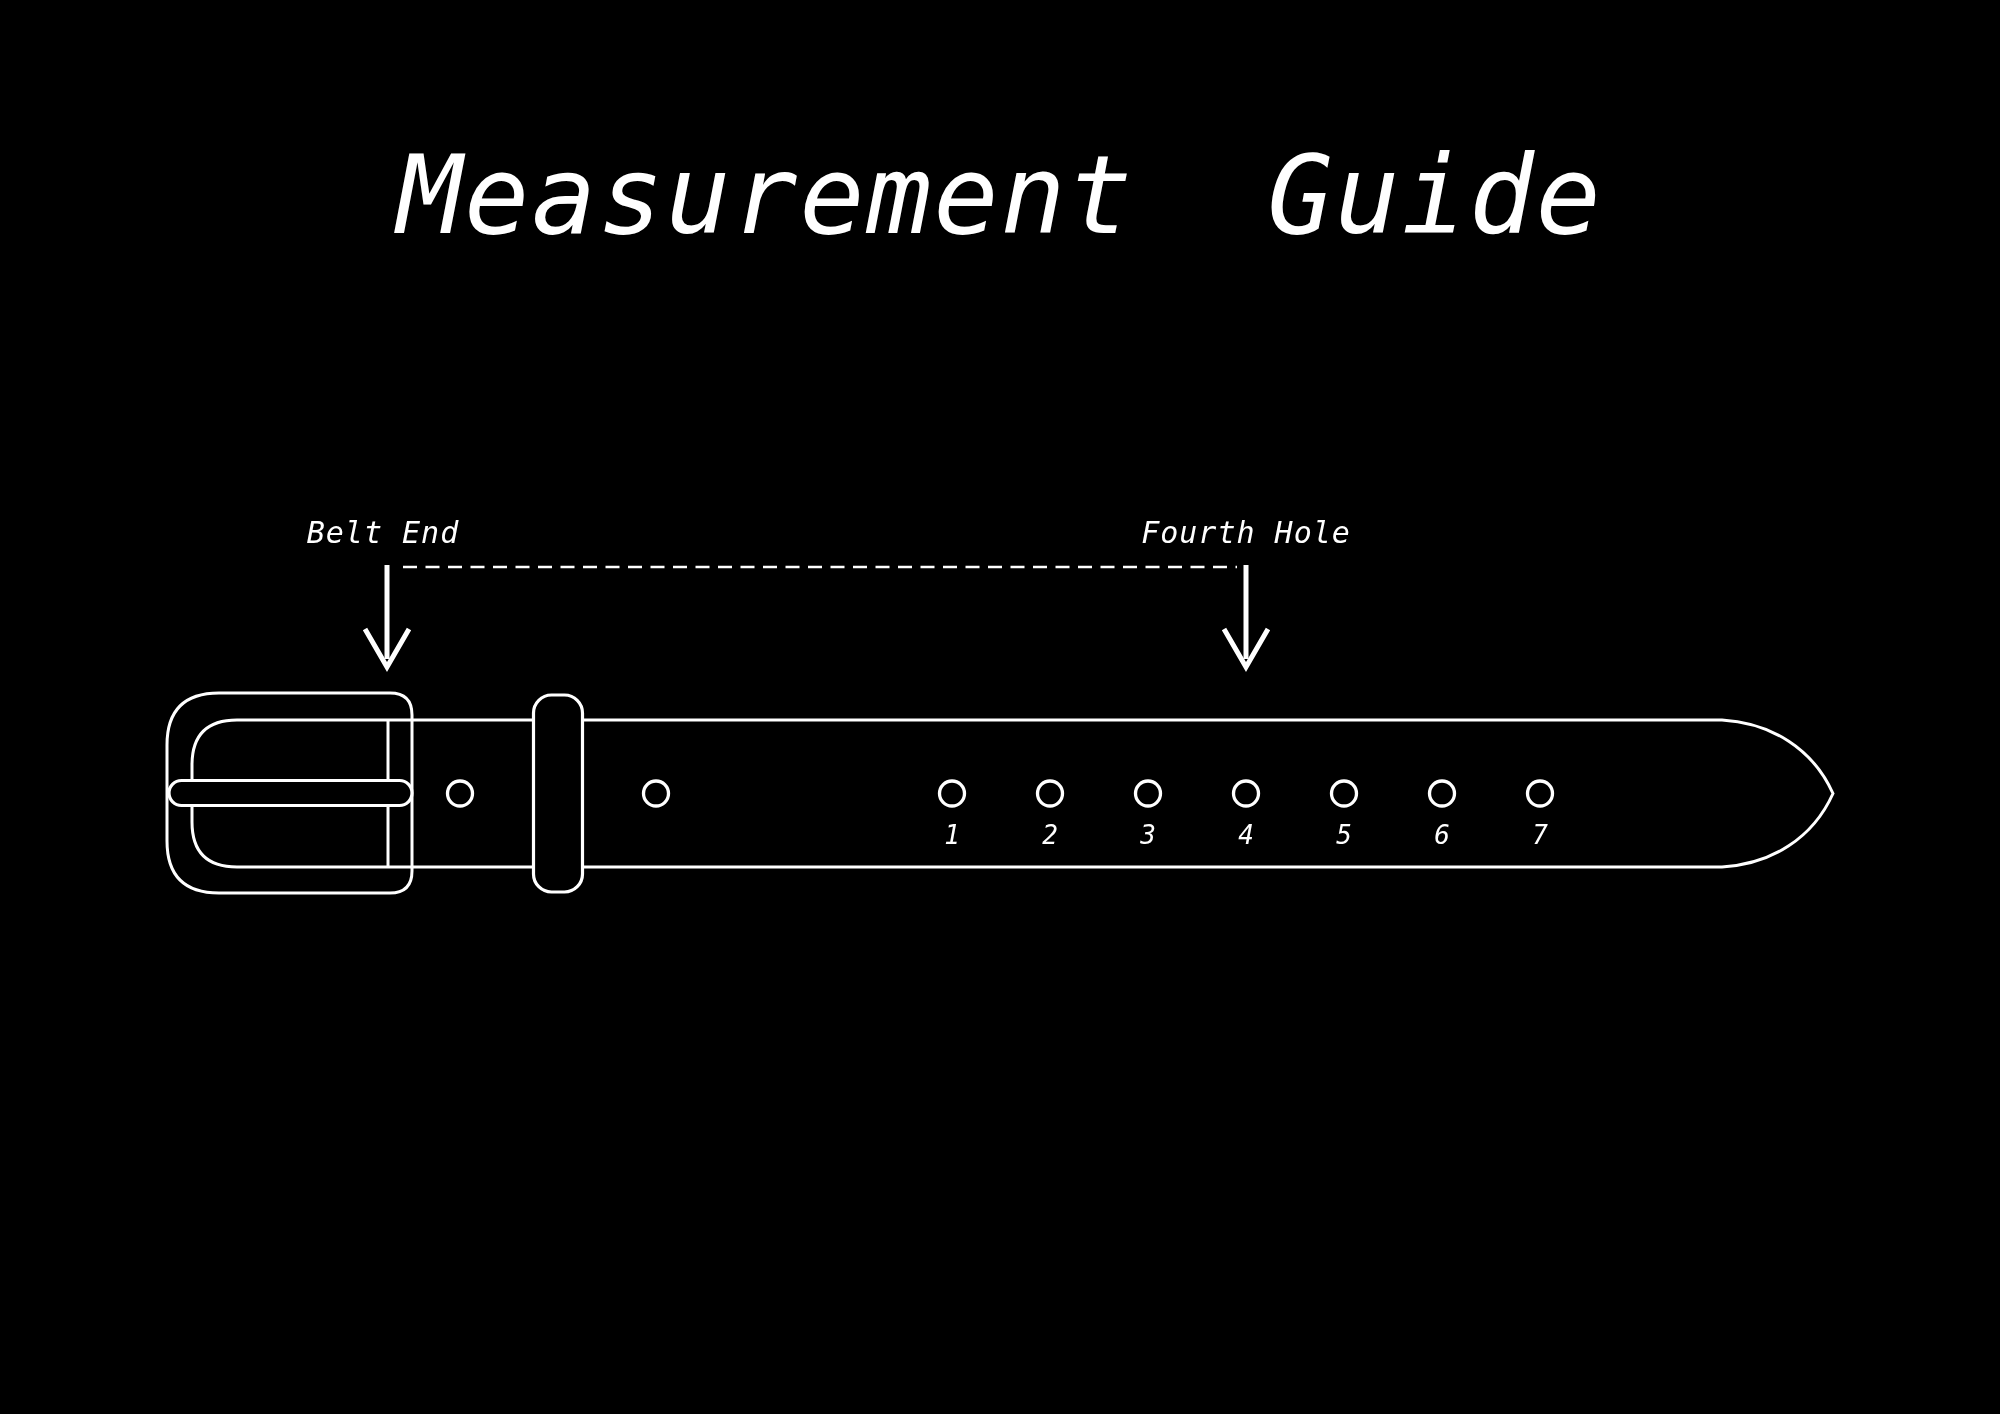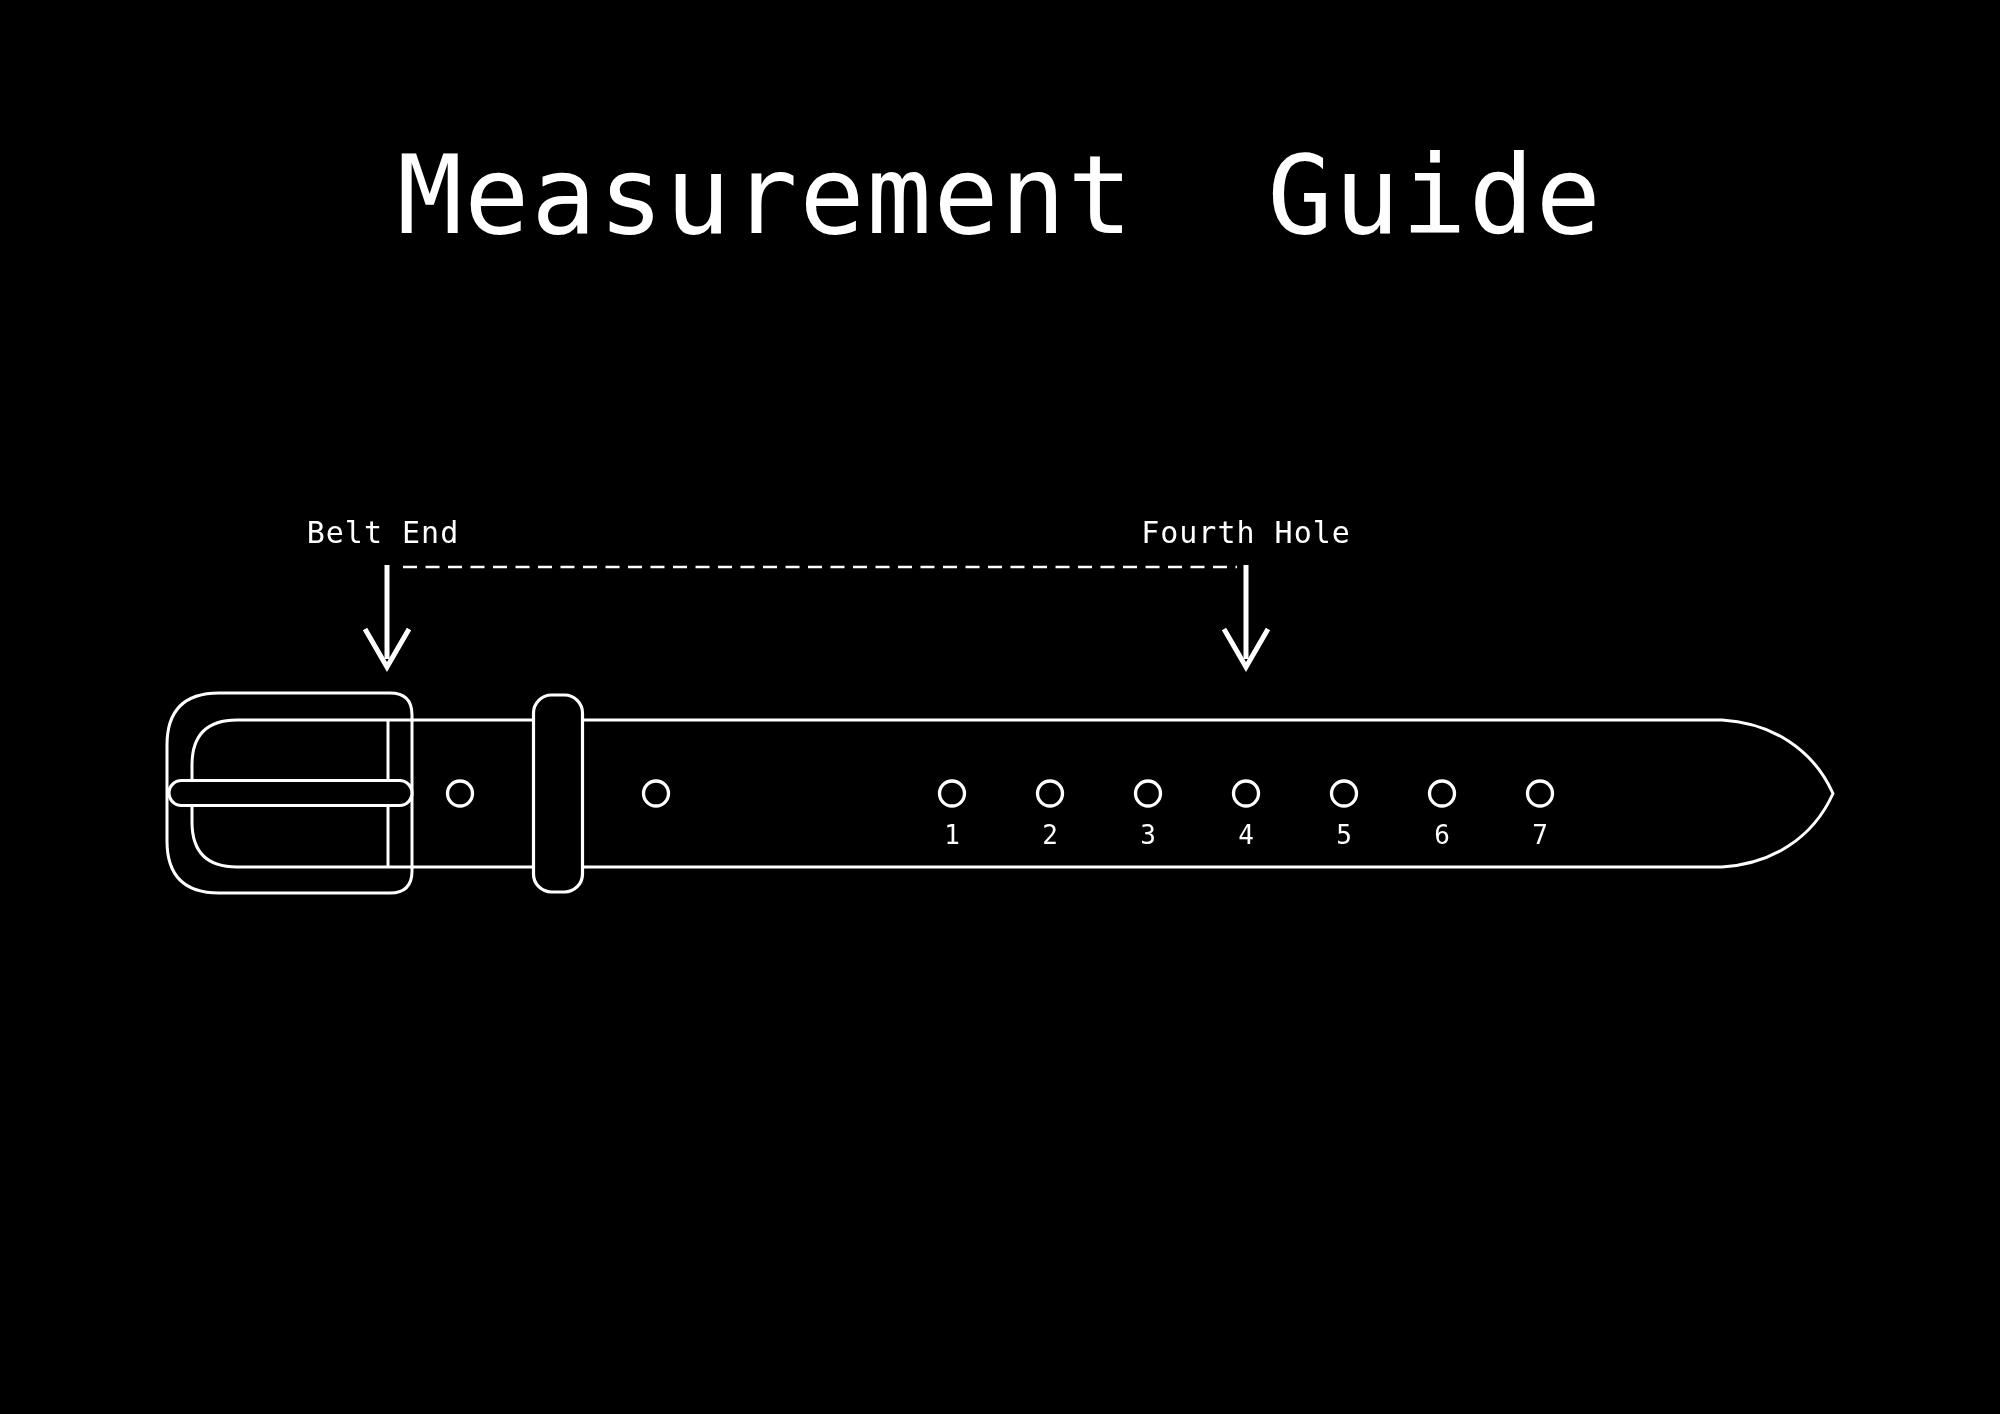--- a/index.html
+++ b/index.html
@@ -5,20 +5,21 @@
   :root { --bg:#000000; --line:#ffffff; }
   * { box-sizing: border-box; }
   html,body { margin:0; padding:0; background: var(--bg,#000); }
   .stage {
     position: relative;
     width: 2000px;
     height: 1414px;
     background: var(--bg,#000);
     overflow: hidden;
     font-family: "DejaVu Sans Mono", "Liberation Mono", monospace;
+    font-style: italic;
   }
   svg { display:block; width:100%; height:100%; }
 
   .stroke {
     fill: none;
     stroke: var(--line,#fff);
     stroke-width: 3;
   }
   .filled {
     fill: var(--bg,#000);

